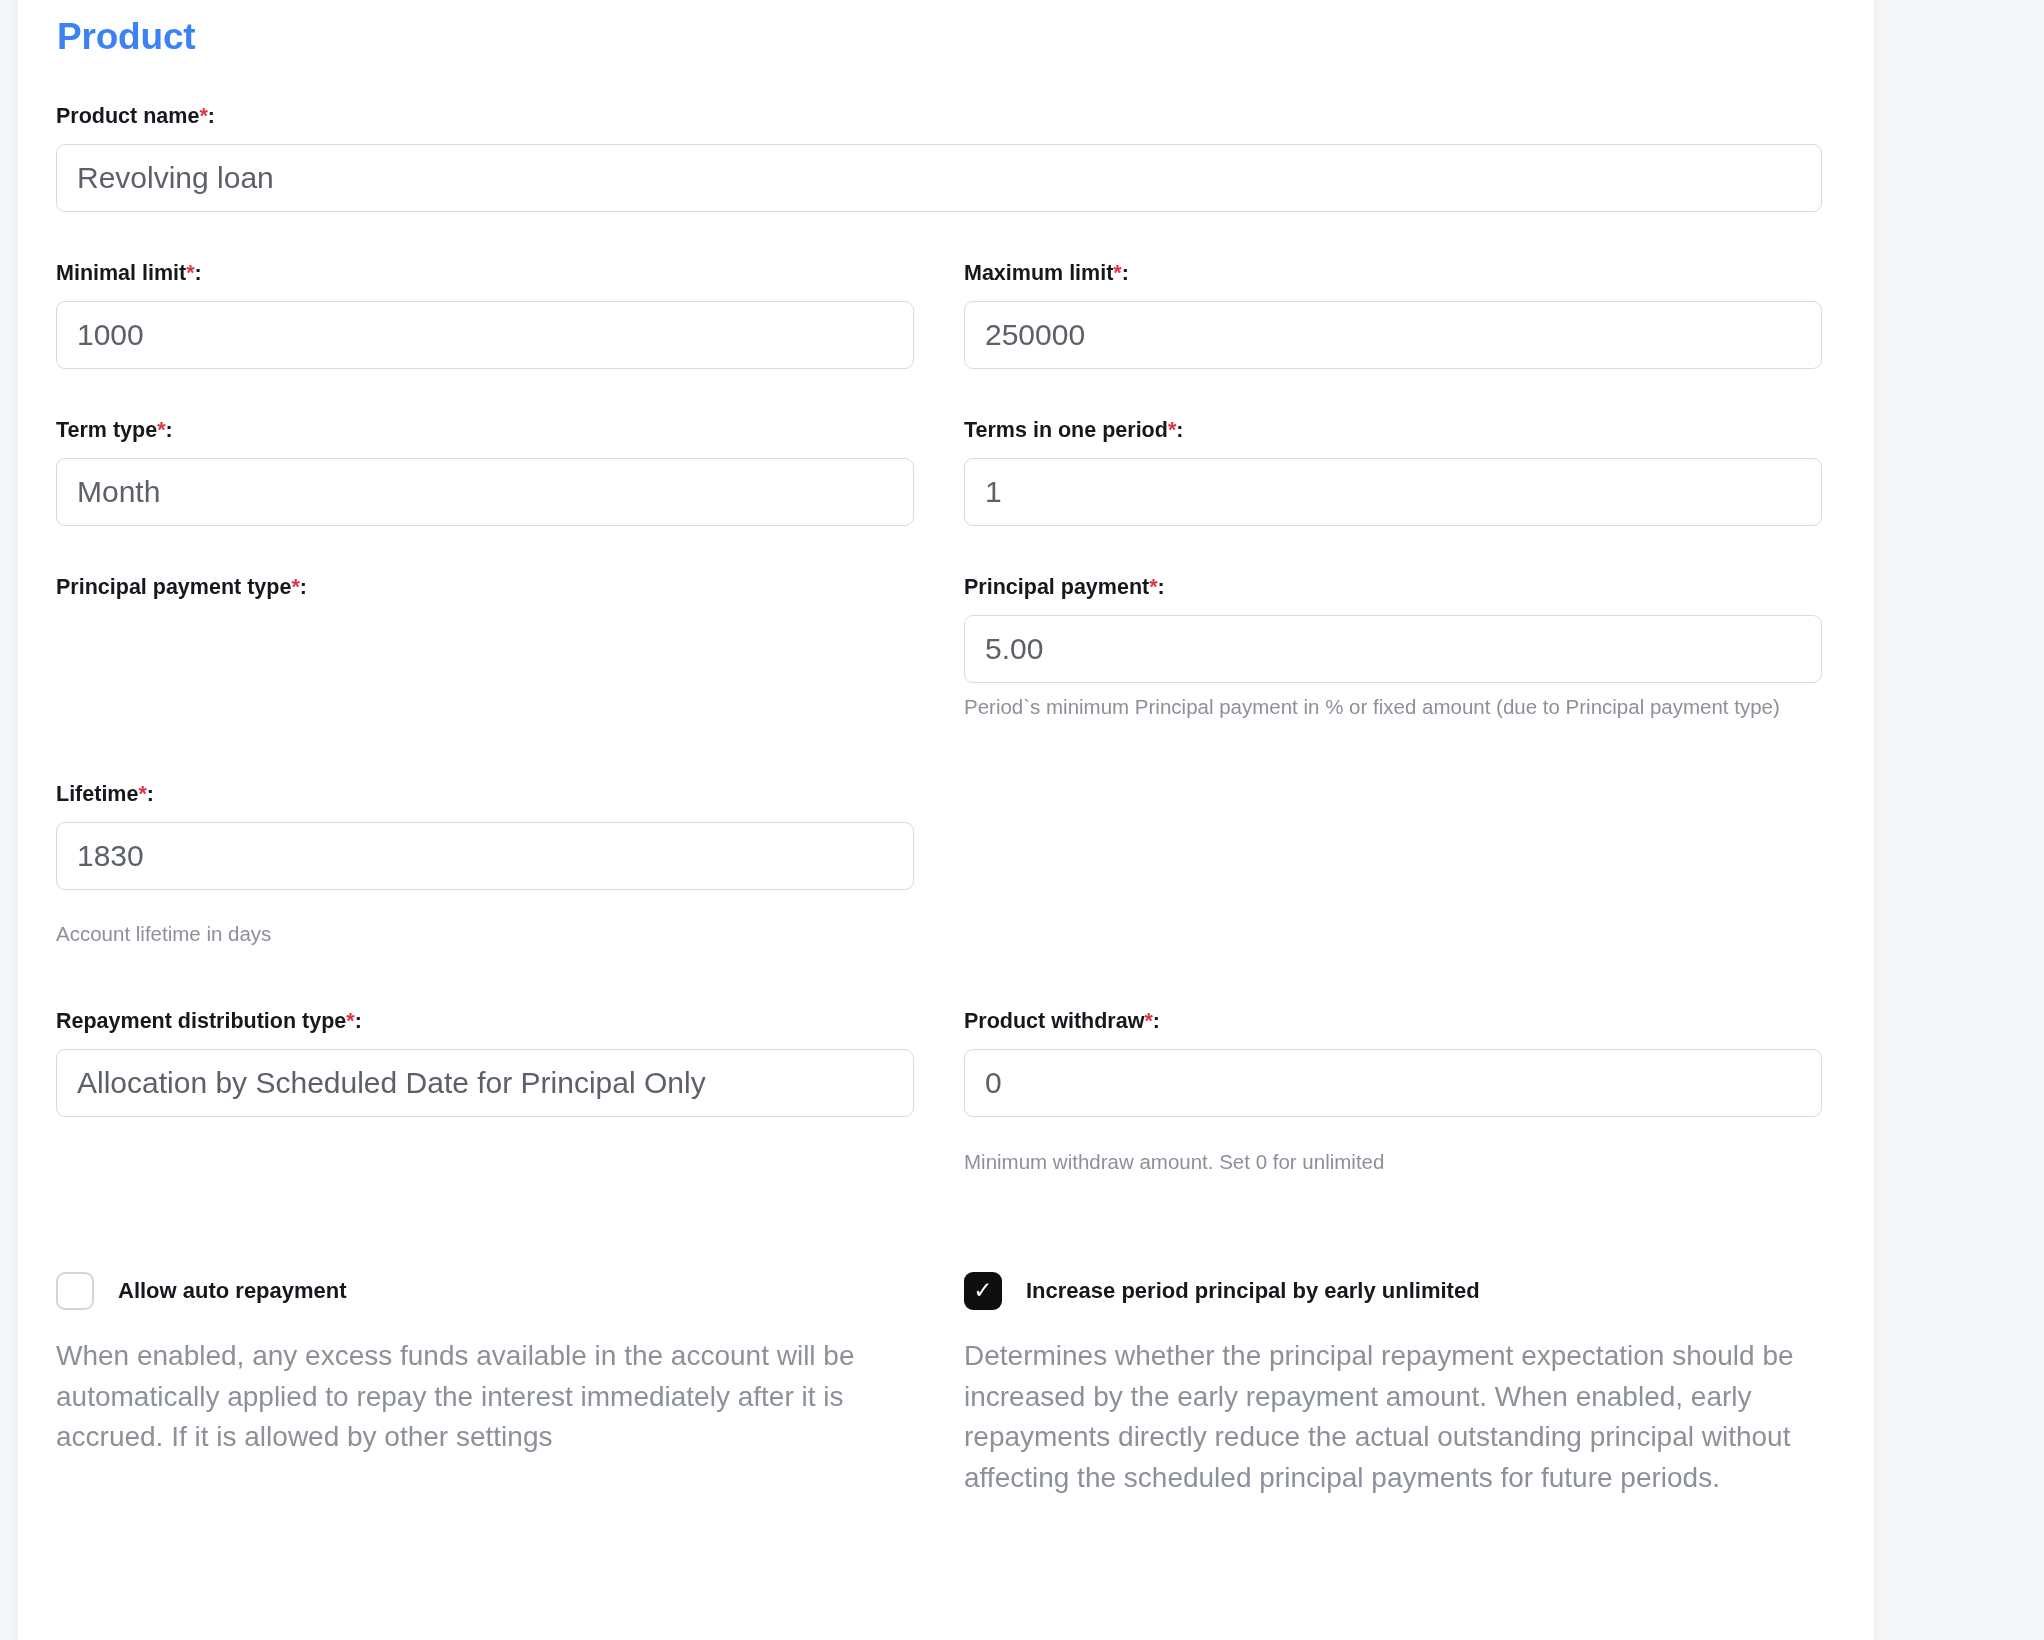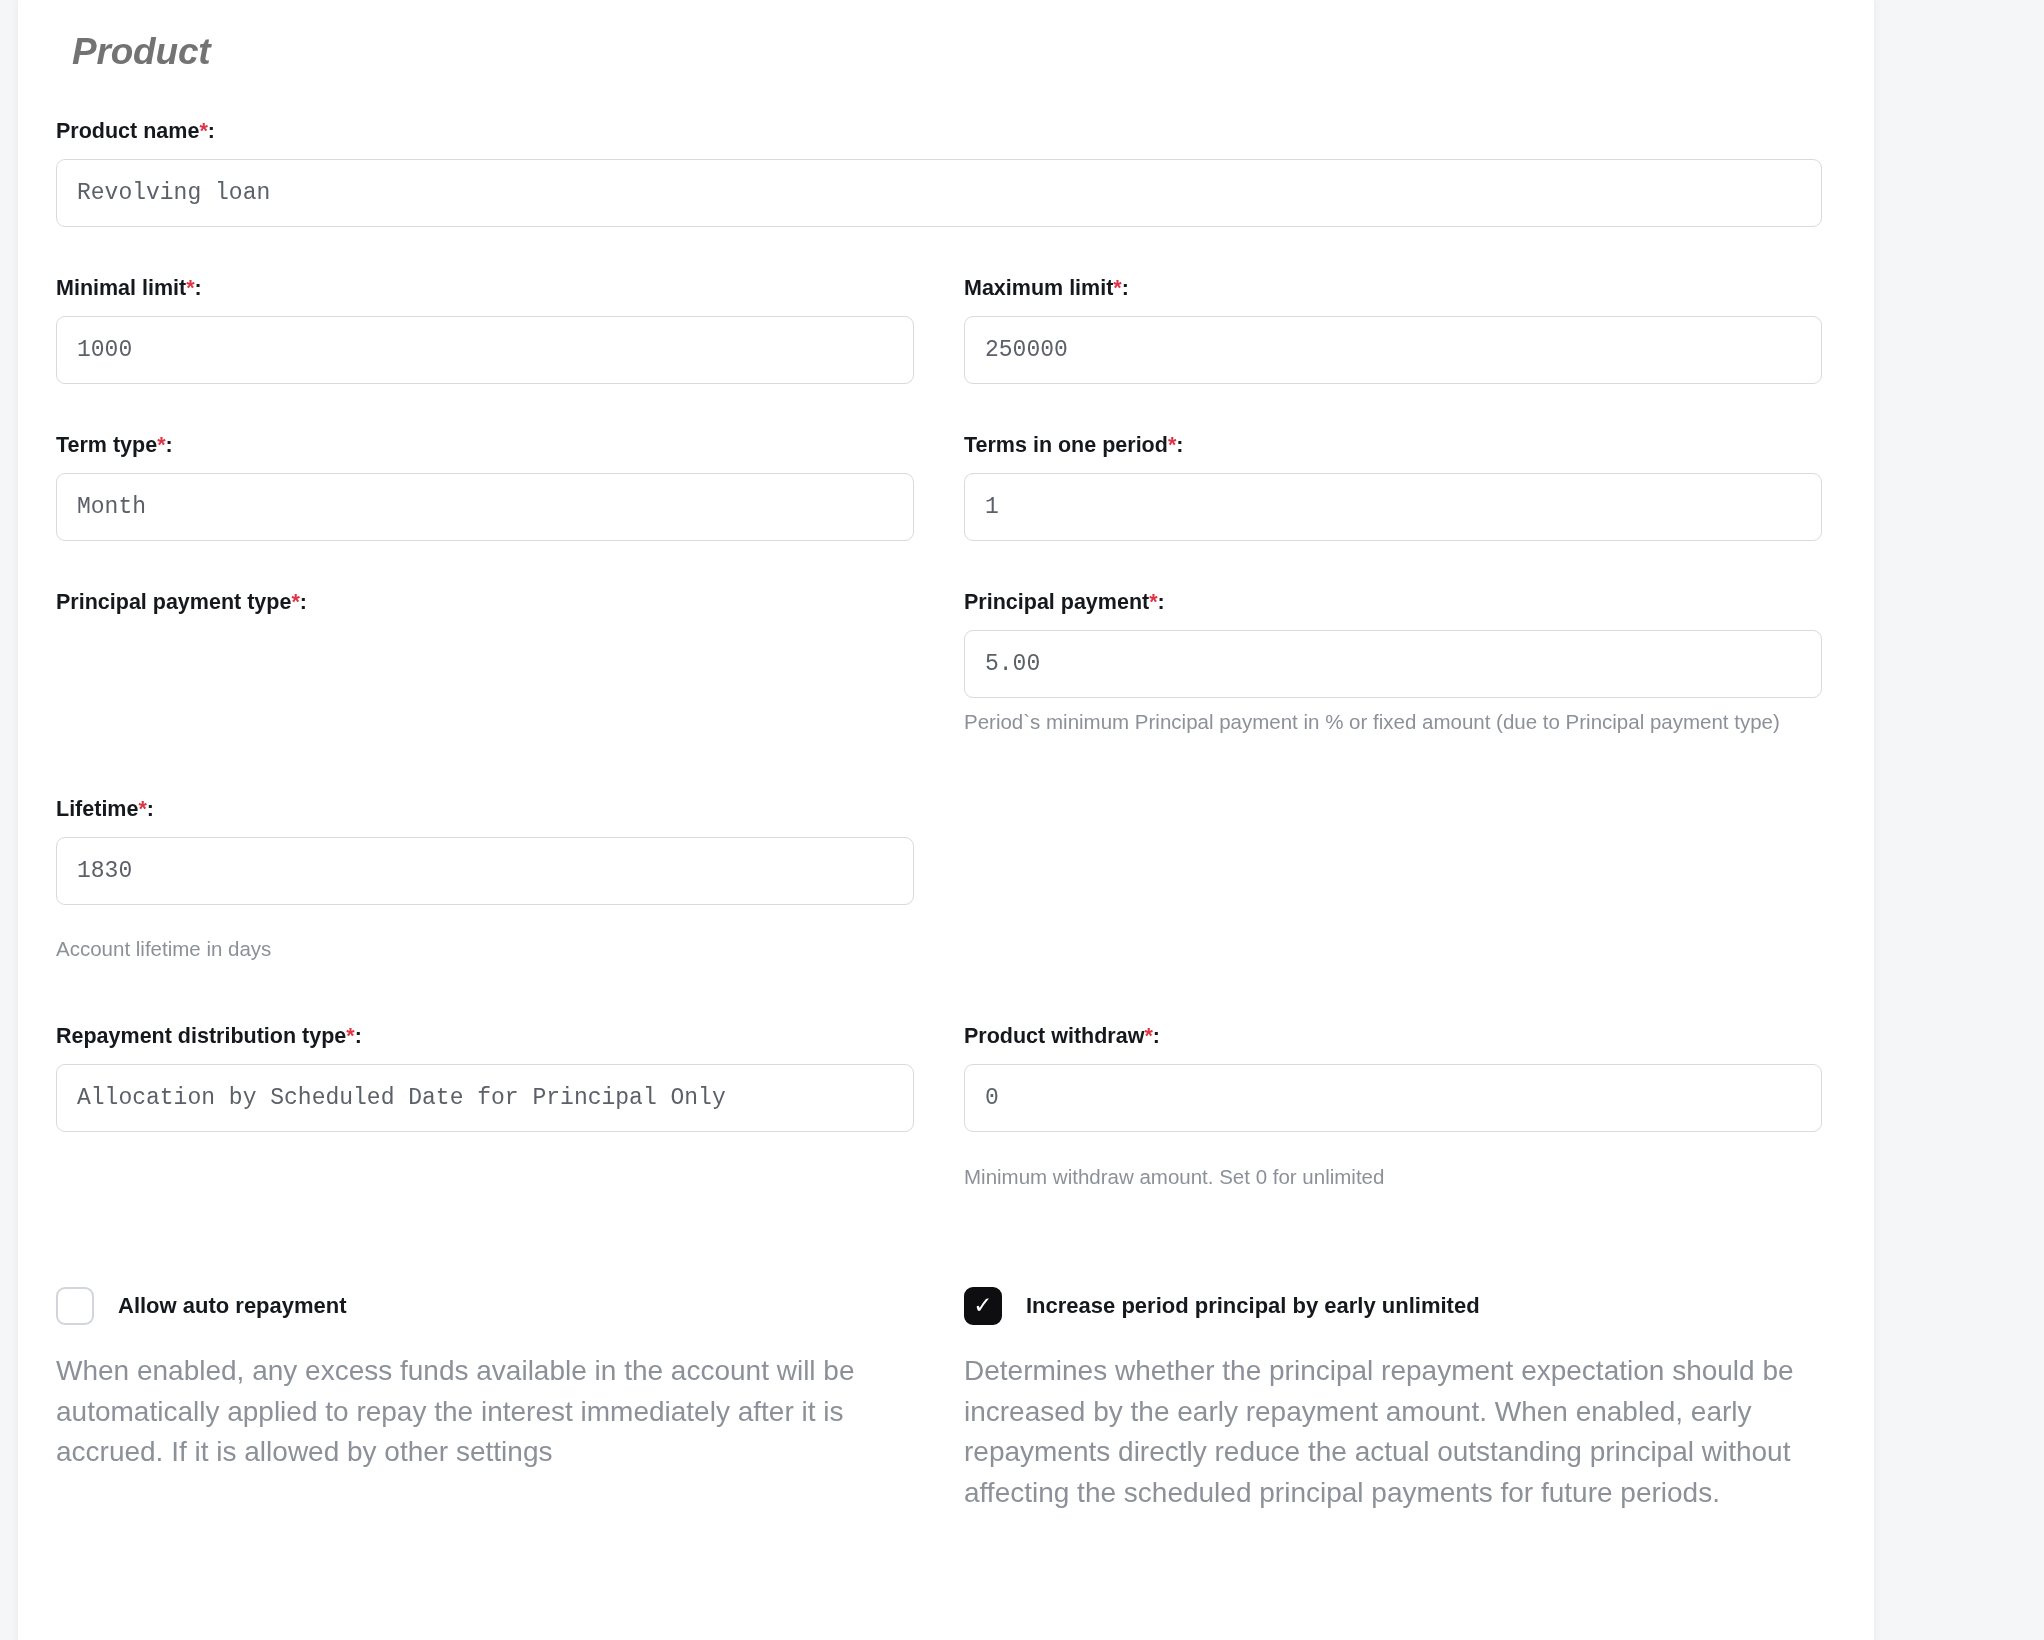--- a/index.html
+++ b/index.html
@@ -36,27 +36,26 @@
   .inner {
     position: absolute;
     left: 38px;
     top: 14px;
     width: 1804px;
   }
 
   .page-title {
     font-size: 37px;
     font-weight: bold;
-    color: #737373;
-    margin: 16px;
+    color: #3b82f6;
+    margin: 1px;
     padding: 0;
     letter-spacing: -0.2px;
     line-height: 1.2;
     padding-top: 14px;
-    font-style: italic;
   }
 
   .grid {
     display: grid;
     grid-template-columns: 858px 858px;
     column-gap: 50px;
     margin-top: 44px;
   }
 
   .field { margin-bottom: 0; }
@@ -76,23 +75,23 @@
   .control {
     box-sizing: border-box;
     width: 100%;
     height: 68px;
     border: 1.6px solid #d7dade;
     border-radius: 9px;
     background: #ffffff;
     display: flex;
     align-items: center;
     padding: 15px 20px;
-    font-size: 23px;
+    font-size: 30px;
     color: #5b6069;
-    font-family: Liberation Mono, monospace;
+    font-family: Liberation Sans, sans-serif;
     line-height: 1;
     outline: none;
   }
 
   .control::placeholder { color: #5b6069; }
 
   .help {
     font-size: 20.5px;
     color: #8c9199;
     line-height: 1.42;

